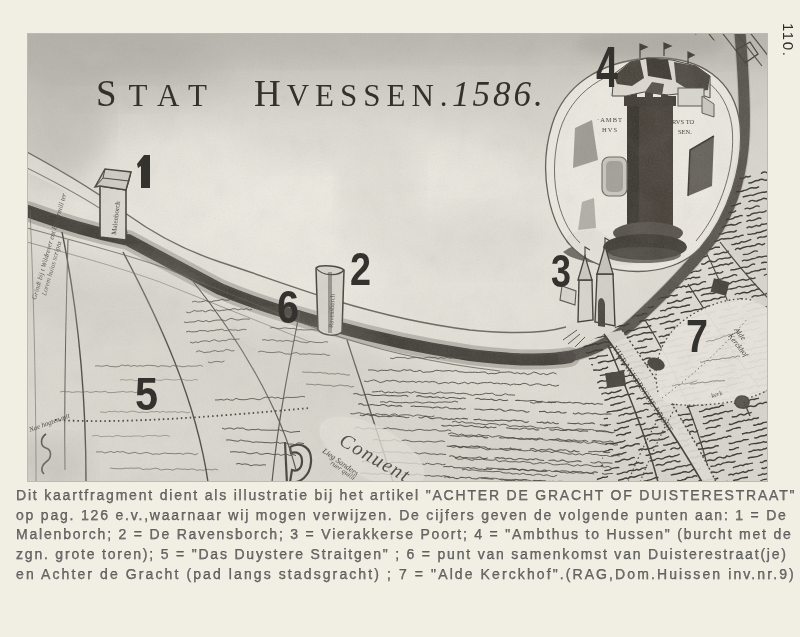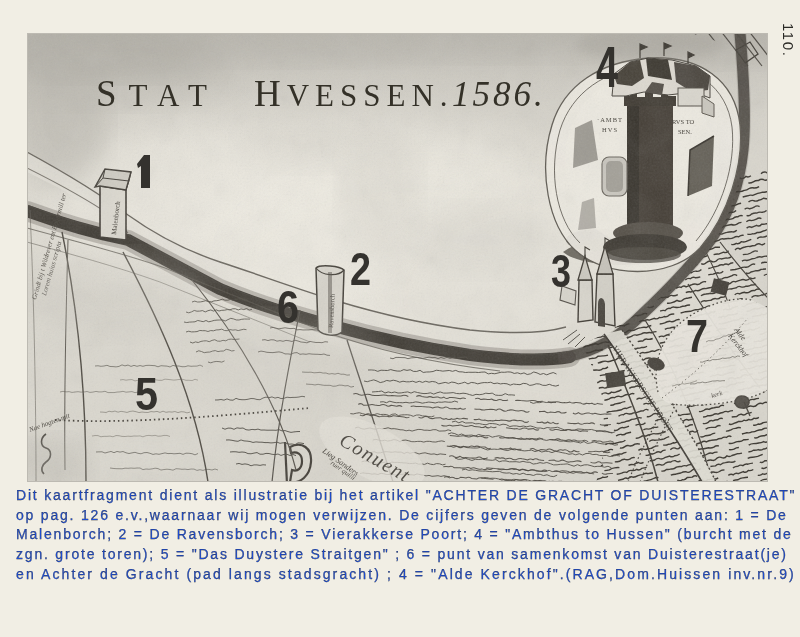--- a/index.html
+++ b/index.html
@@ -1,16 +1,16 @@
 <!DOCTYPE html>
 <html><head><meta charset="utf-8">
 <style>
 html,body{margin:0;padding:0;}
 body{width:800px;height:637px;background:#f1eee4;position:relative;overflow:hidden;}
-#cap{position:absolute;left:16px;top:486px;font-family:"Liberation Sans",sans-serif;font-size:14px;line-height:19.7px;color:#1d4ed8;white-space:pre;letter-spacing:1.8px;-webkit-text-stroke:0.25px #2b2a26;}
+#cap{position:absolute;left:16px;top:486px;font-family:"Liberation Sans",sans-serif;font-size:14px;line-height:19.7px;color:#737373;white-space:pre;letter-spacing:1.8px;-webkit-text-stroke:0.25px #2b2a26;}
 #pg{position:absolute;left:780px;top:23px;writing-mode:vertical-rl;font-family:"Liberation Sans",sans-serif;font-size:15px;letter-spacing:1.6px;color:#2a2925;}
 </style></head>
 <body>
 <svg width="800" height="637" viewBox="0 0 800 637">
 
 <defs>
  <filter id="grain" x="0%" y="0%" width="100%" height="100%">
    <feTurbulence type="fractalNoise" baseFrequency="0.55" numOctaves="2" seed="7" stitchTiles="stitch"></feTurbulence>
    <feColorMatrix type="saturate" values="0"></feColorMatrix>
    <feComponentTransfer>
@@ -624,13 +624,13 @@
 <text x="551" y="287" font-family="Liberation Sans" font-size="47" font-weight="bold" fill="#34322e" textLength="20" lengthAdjust="spacingAndGlyphs">3</text>
 <text x="596" y="87" font-family="Liberation Sans" font-size="57" font-weight="bold" fill="#34322e" textLength="22" lengthAdjust="spacingAndGlyphs">4</text>
 <text x="135" y="410" font-family="Liberation Sans" font-size="47" font-weight="bold" fill="#34322e" textLength="23" lengthAdjust="spacingAndGlyphs">5</text>
 <text x="277" y="323" font-family="Liberation Sans" font-size="47" font-weight="bold" fill="#34322e" textLength="22" lengthAdjust="spacingAndGlyphs">6</text>
 <text x="686" y="352" font-family="Liberation Sans" font-size="47" font-weight="bold" fill="#34322e" textLength="22" lengthAdjust="spacingAndGlyphs">7</text>
 </svg>
 <div id="cap">Dit kaartfragment dient als illustratie bij het artikel "ACHTER DE GRACHT OF DUISTERESTRAAT"
 op pag. 126 e.v.,waarnaar wij mogen verwijzen. De cijfers geven de volgende punten aan: 1 = De
 Malenborch; 2 = De Ravensborch; 3 = Vierakkerse Poort; 4 = "Ambthus to Hussen" (burcht met de
 zgn. grote toren); 5 = "Das Duystere Straitgen" ; 6 = punt van samenkomst van Duisterestraat(je)
-<span style="letter-spacing:2.1px">en Achter de Gracht (pad langs stadsgracht) ; 4 = "Alde Kerckhof".(RAG,Dom.Huissen inv.nr.9)</span></div>
+<span style="letter-spacing:2.1px">en Achter de Gracht (pad langs stadsgracht) ; 7 = "Alde Kerckhof".(RAG,Dom.Huissen inv.nr.9)</span></div>
 <div id="pg">110.</div>
 </body></html>

